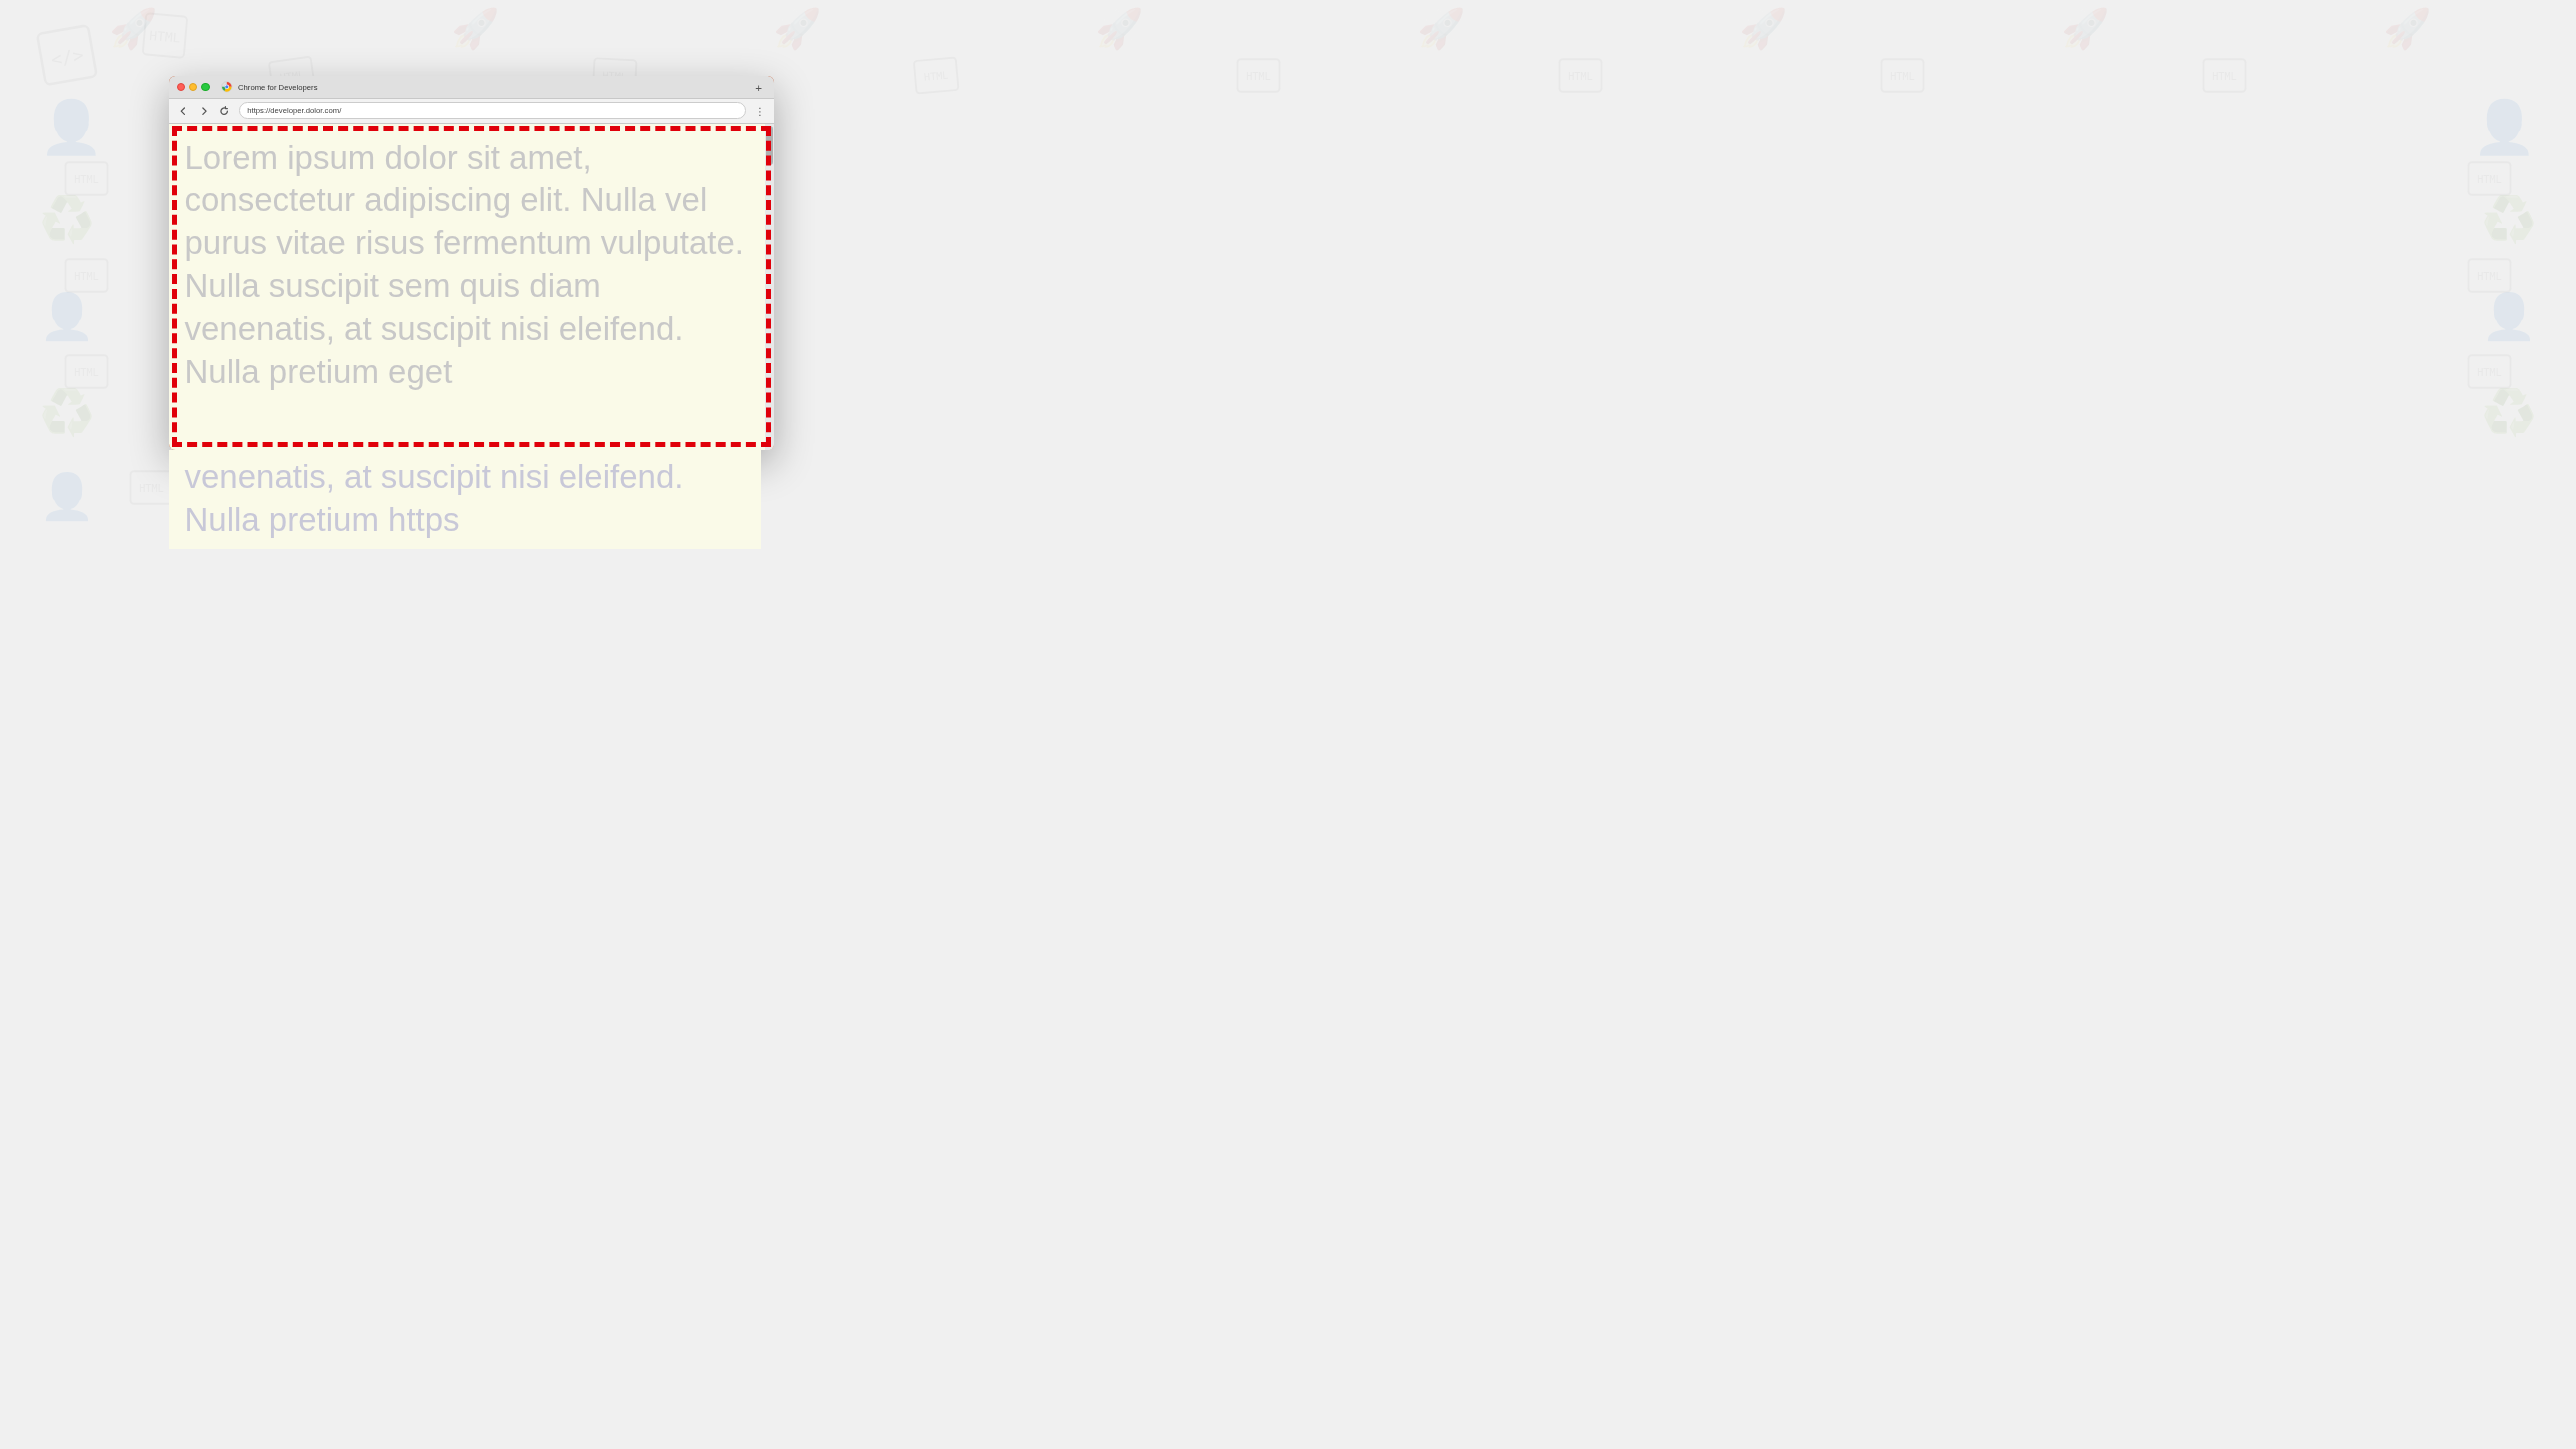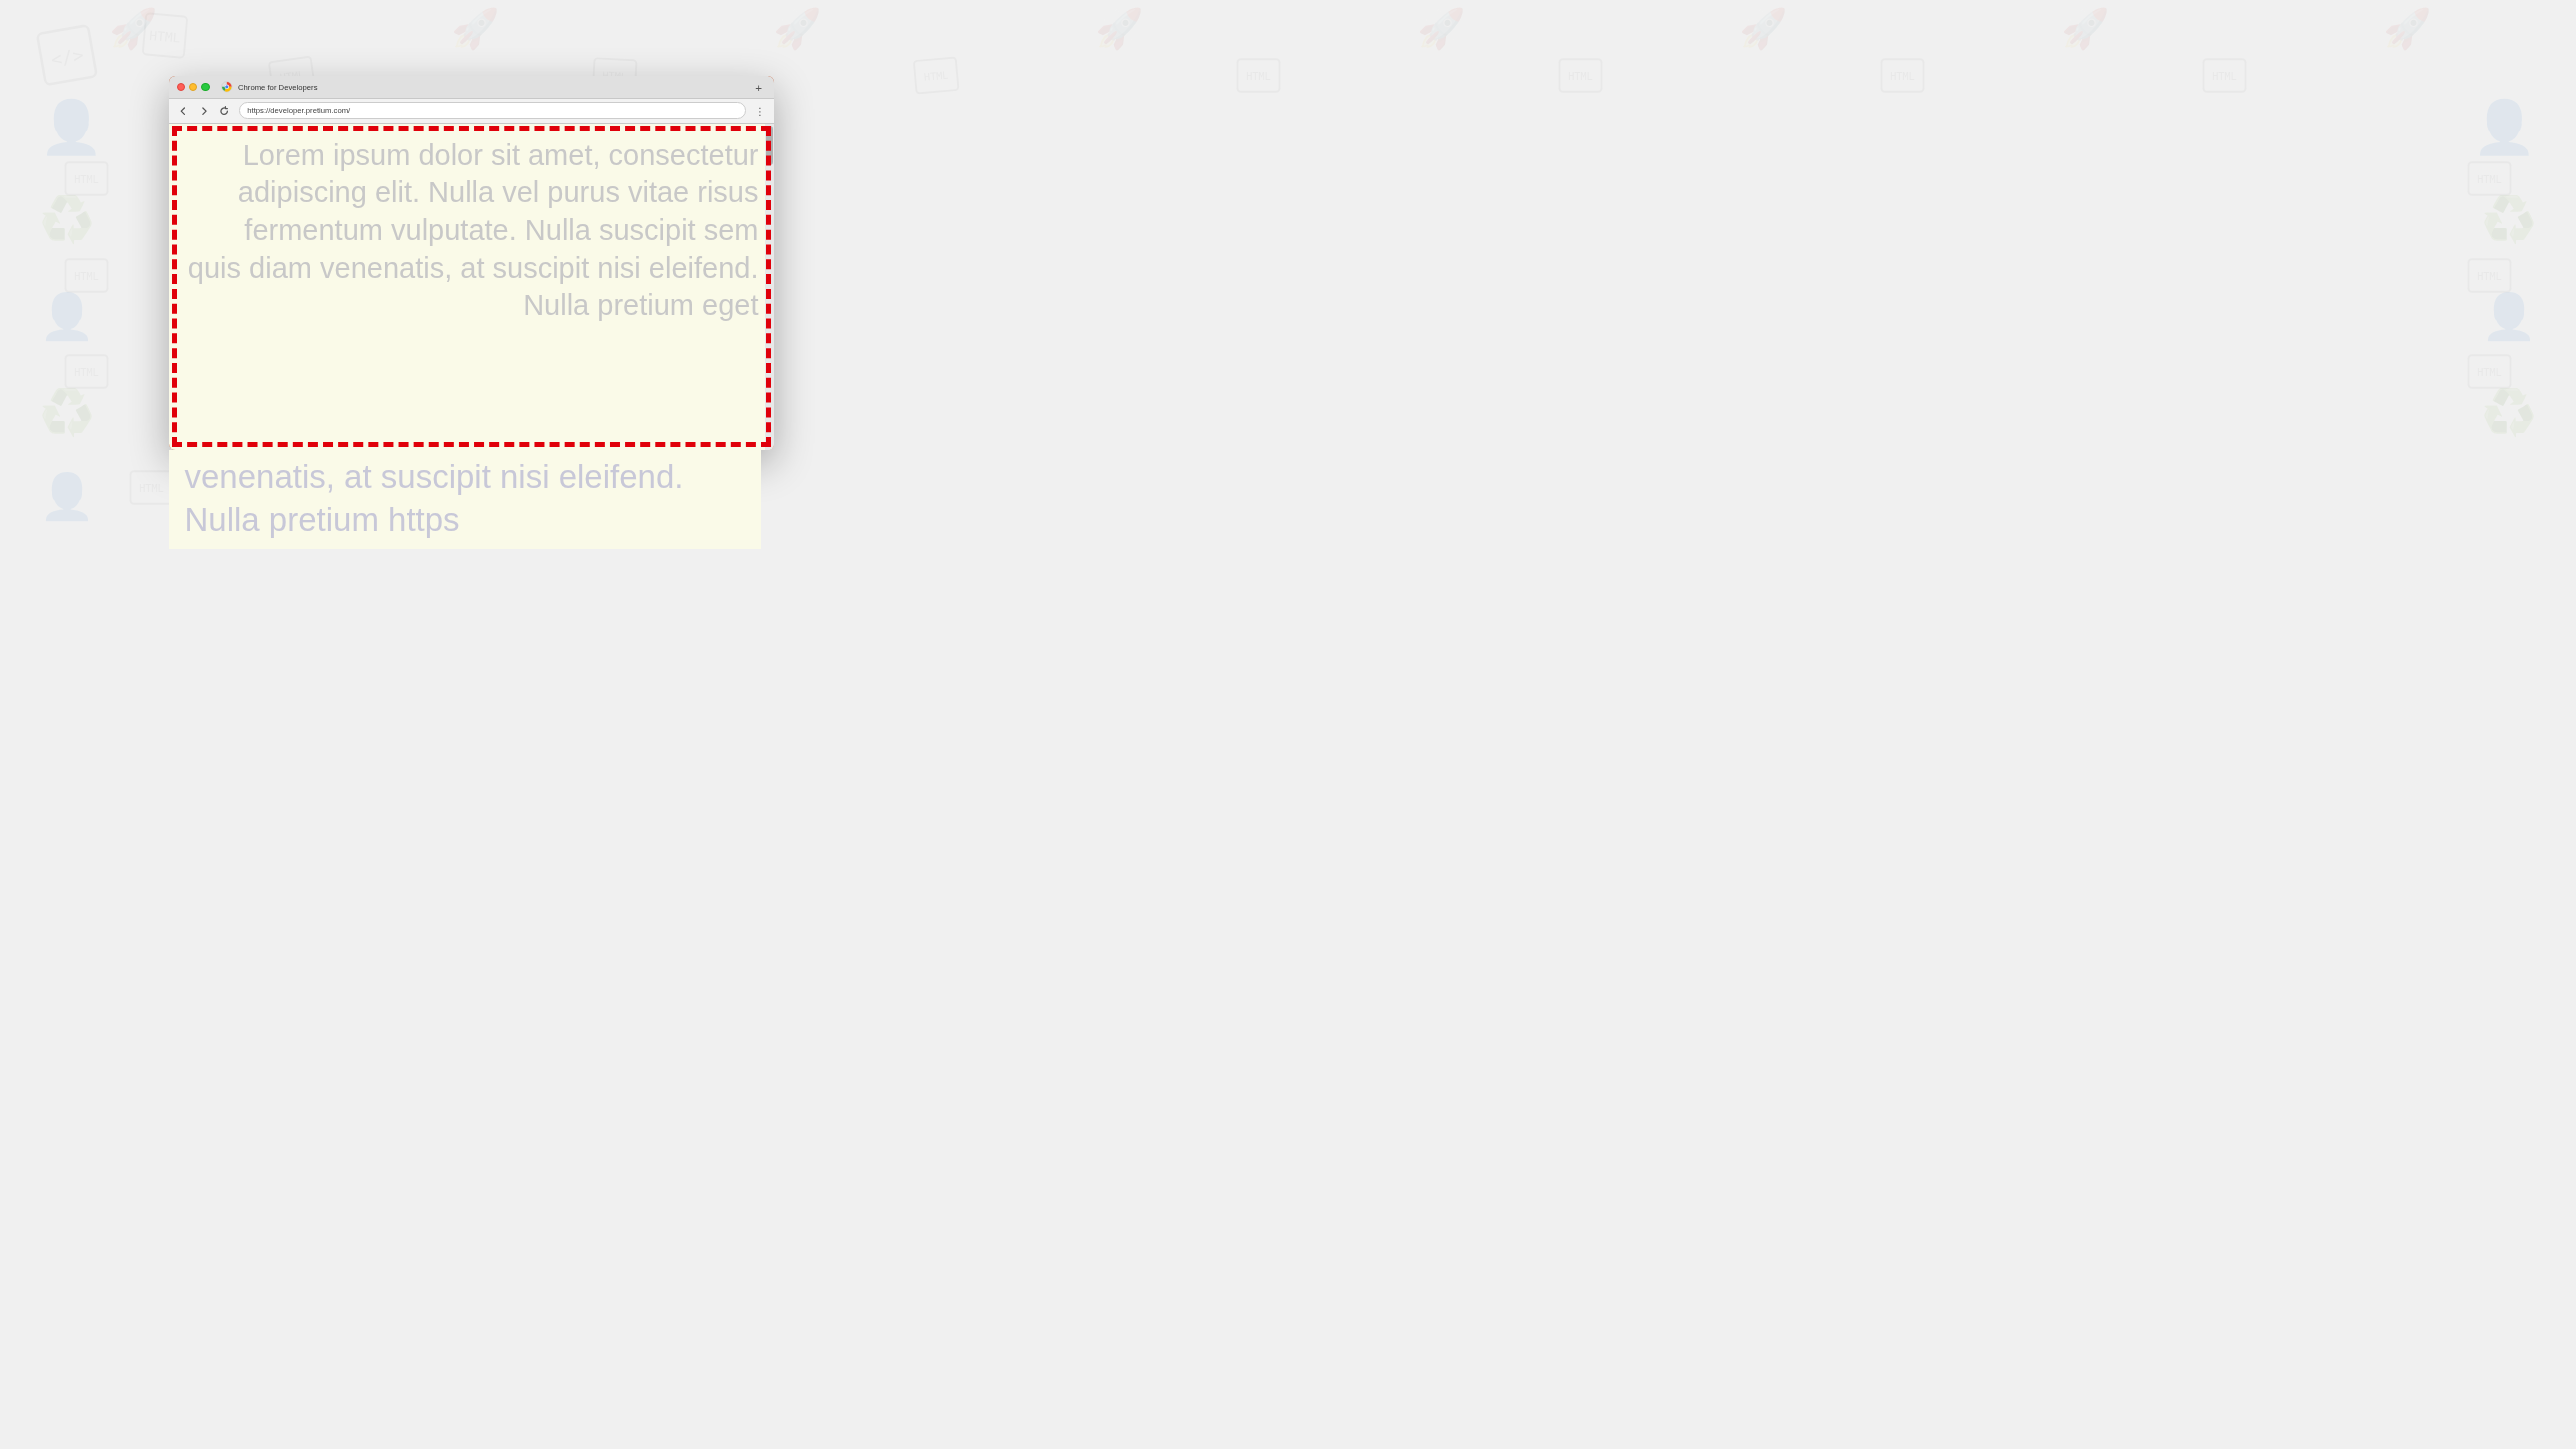--- a/index.html
+++ b/index.html
@@ -173,26 +173,25 @@
       z-index: 10;
     }
 
     
     .lorem-text {
       position: absolute;
       top: 0;
       left: 0;
       right: 0;
       padding: 13px 15.5px;
-      font-size: 29px;
+      font-size: 33px;
       line-height: 1.3;
       color: #c8c8c8;
       font-weight: 400;
       word-break: break-word;
-      text-align: right;
     }
 
     
     .scrollbar {
       position: absolute;
       right: 0;
       top: 0;
       bottom: 0;
       width: 9px;
       background: #e8e8e8;
@@ -393,21 +392,21 @@
         </svg>
     </div>
     <div class="nav-btn" title="Refresh">
       <svg viewBox="0 0 16 16">
           <path d="M13 8 A5 5 0 1 1 10 3.5" stroke="#555" stroke-width="2" fill="none" stroke-linecap="round"></path>
           <path d="M10 1 L10 4 L13 4" stroke="#555" stroke-width="2" fill="none" stroke-linecap="round" stroke-linejoin="round"></path>
         </svg>
     </div>
 
     <div class="address-bar">
-      <span class="address-text">https://developer.pretium.com/</span>
+      <span class="address-text">https://developer.dolor.com/</span>
     </div>
 
     <div class="menu-btn">⋮</div>
   </div>
 
   <div class="page-content">
 
     <div class="dashed-border"></div>
 
     <div class="lorem-text">

